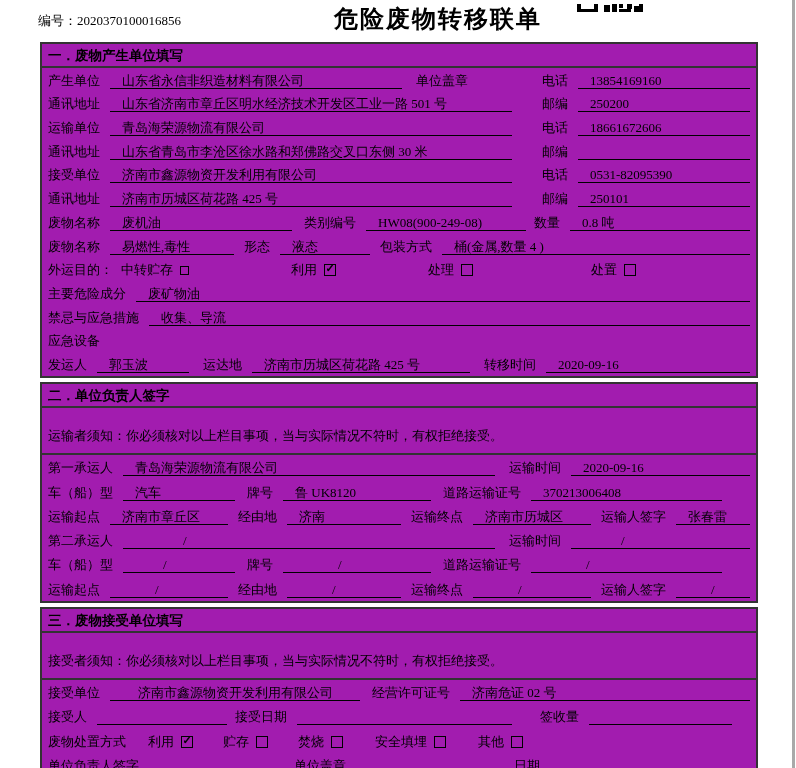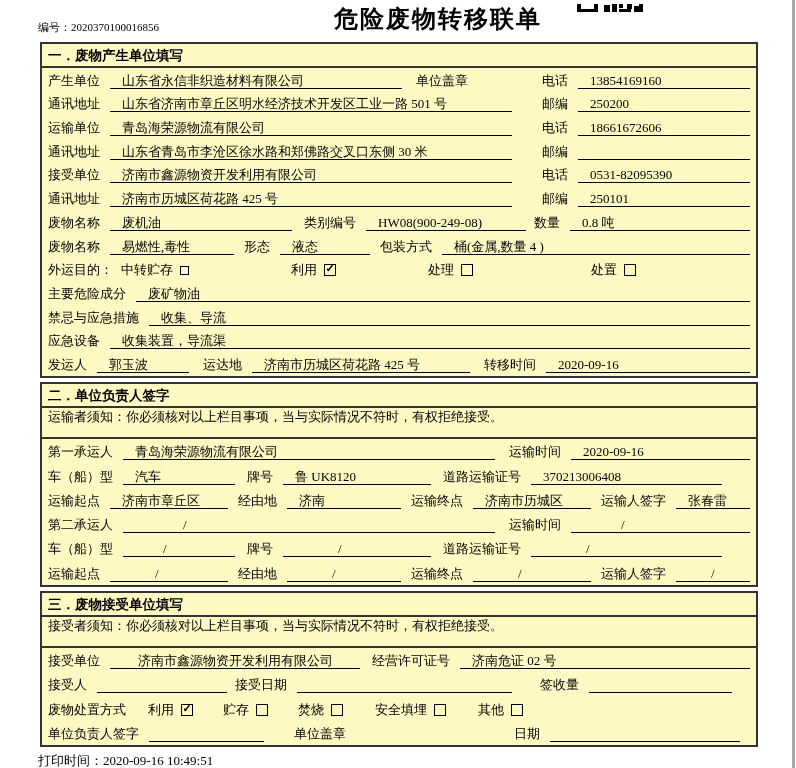--- a/index.html
+++ b/index.html
@@ -1,27 +1,27 @@
 <!DOCTYPE html>
 <html><head>
 <meta charset="utf-8">
 <style>
   html,body{margin:0;padding:0;background:#fff;}
   .page{position:relative;width:796px;height:768px;background:#fff;overflow:hidden;
         font-family:"Liberation Serif","DejaVu Serif",serif;color:#000;font-size:13px;}
   .edge{position:absolute;top:0;right:1px;width:3px;height:100%;background:#a9a9a9;}
   .topbar{position:relative;height:42px;}
-  .serial{position:absolute;left:38px;top:20px;font-size:11px;white-space:nowrap;}
+  .serial{position:absolute;left:38px;top:12px;font-size:13px;white-space:nowrap;}
   .title{position:absolute;left:334px;top:3px;font-size:24px;font-weight:bold;letter-spacing:2px;white-space:nowrap;}
   .qr{position:absolute;left:577px;top:0;width:66px;height:8px;}
   .form{margin:0 38px 0 40px;}
-  .box{border:2px solid #333;margin-bottom:4px;background:#fef9c3;}
+  .box{border:2px solid #333;margin-bottom:4px;background:#a21caf;}
   .box:last-child{margin-bottom:0;}
   .sec-header{font-weight:bold;font-size:13.5px;line-height:17px;padding:3px 6px 2px;border-bottom:2px solid #333;}
-  .notice{height:29px;display:flex;align-items:flex-start;padding:0 6px;border-bottom:2px solid #333;}
+  .notice{height:29px;display:flex;align-items:flex-end;padding:8px 6px;border-bottom:2px solid #333;}
   .row{display:flex;align-items:flex-end;padding:0 6px 3px;box-sizing:border-box;}
   .s1 .row{height:23.7px;}
   .s2 .row,.s3 .row{height:24.3px;}
   .lbl{white-space:nowrap;line-height:16px;flex:none;}
   .uf{border-bottom:1.5px solid #000;margin-left:10px;padding:0 4px 0 12px;line-height:15px;
       white-space:nowrap;height:16px;box-sizing:border-box;flex:none;overflow:hidden;}
   .fx{flex:1 1 auto;}
   .ml-a{margin-left:auto;}
   .cb{display:inline-block;flex:none;width:12px;height:12px;border:1.5px solid #000;box-sizing:border-box;
       margin:0 0 2px 7px;font-size:11px;line-height:8px;text-align:center;}
@@ -137,21 +137,20 @@
         <span class="uf fx">废矿物油</span>
       </div>
 
       <div class="row">
         <span class="lbl">禁忌与应急措施</span>
         <span class="uf fx">收集、导流</span>
       </div>
 
       <div class="row">
         <span class="lbl">应急设备</span>
-        <span class="uf fx">收集装置，导流渠</span>
       </div>
 
       <div class="row">
         <span class="lbl">发运人</span>
         <span class="uf" style="width:92px">郭玉波</span>
         <span class="lbl" style="margin-left:14px">运达地</span>
         <span class="uf" style="width:218px">济南市历城区荷花路 425 号</span>
         <span class="lbl" style="margin-left:14px">转移时间</span>
         <span class="uf fx">2020-09-16</span>
       </div>

